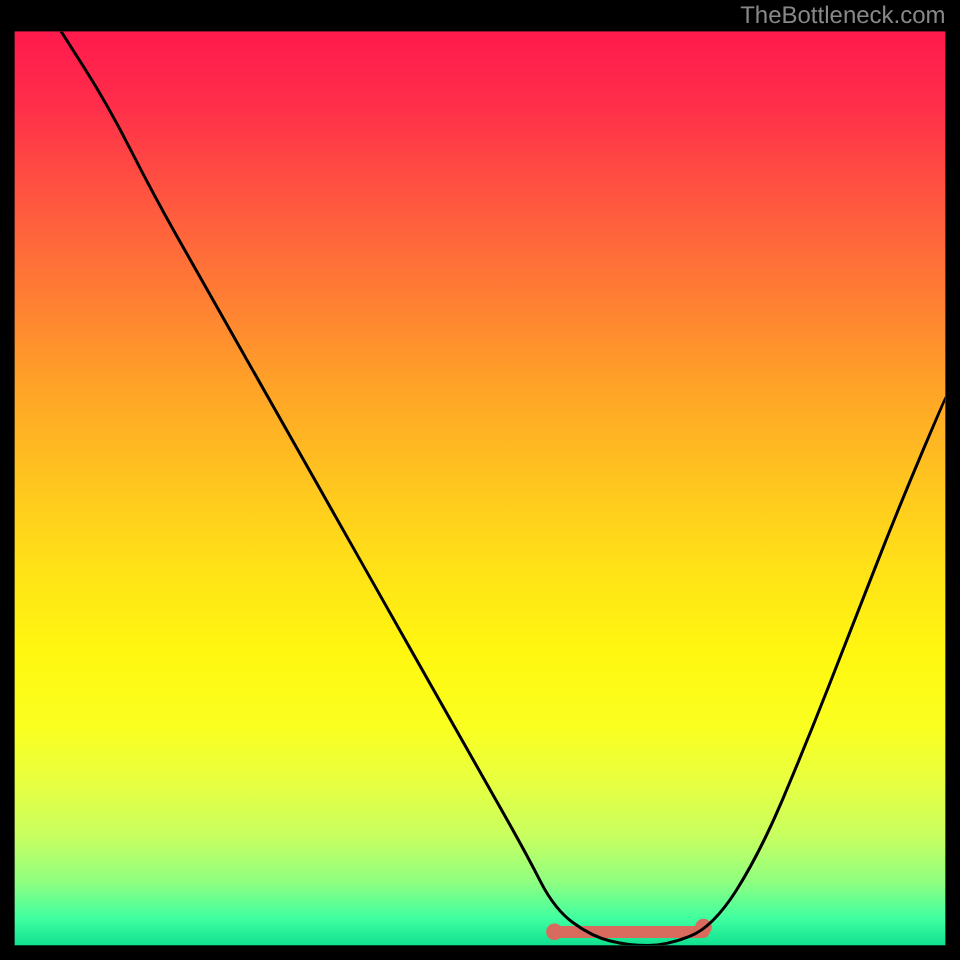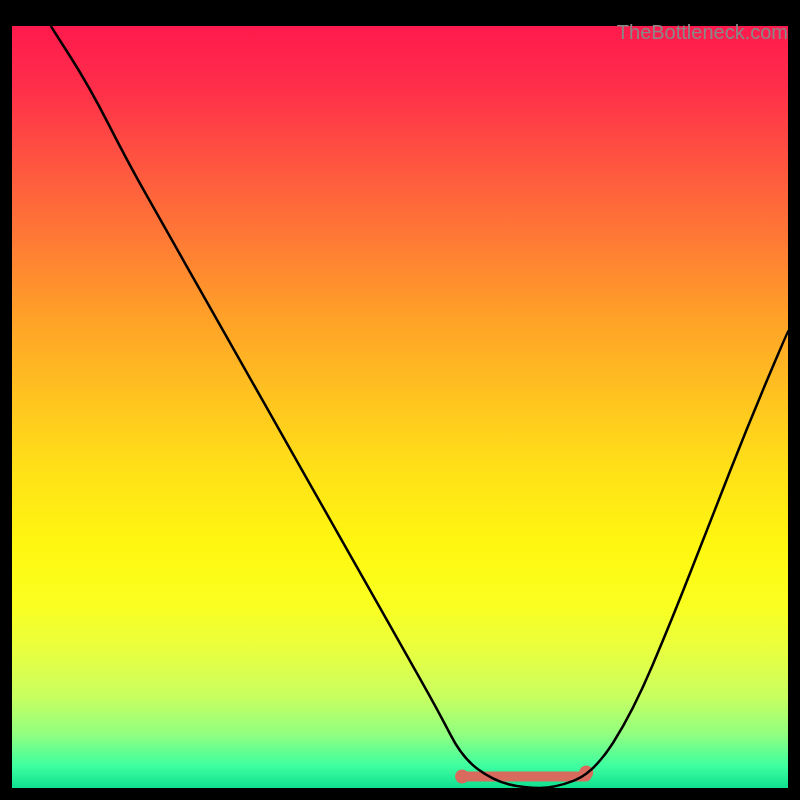--- a/index.html
+++ b/index.html
@@ -11,21 +11,20 @@
     font-family: Arial, sans-serif;
     overflow: hidden;
   }
   .attribution {
     position: absolute;
     top: 2px;
     right: 12px;
     color: #888;
     font-size: 20px;
     z-index: 10;
-    margin-top: 19px;
   }
   .plot-area {
     position: absolute;
     left: 12px;
     top: 26px;
     width: 776px;
     height: 762px;
     overflow: hidden;
   }
   .gradient-bg {

